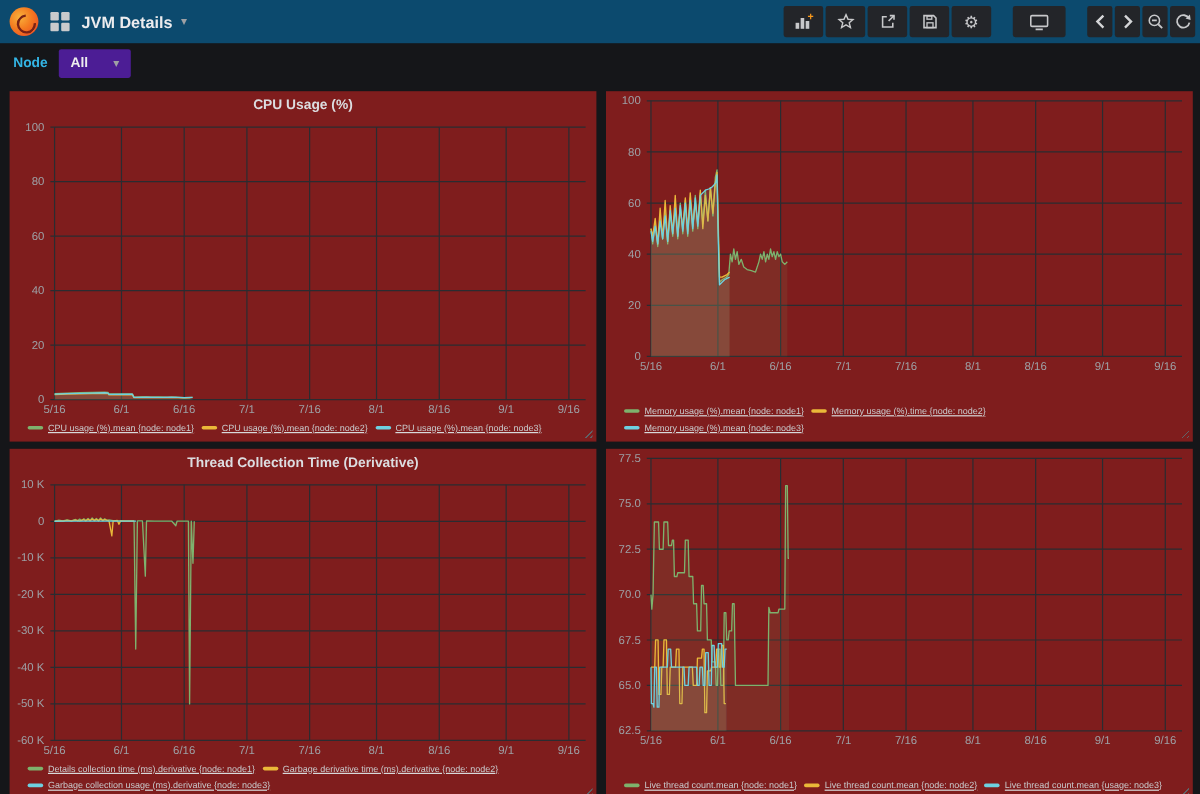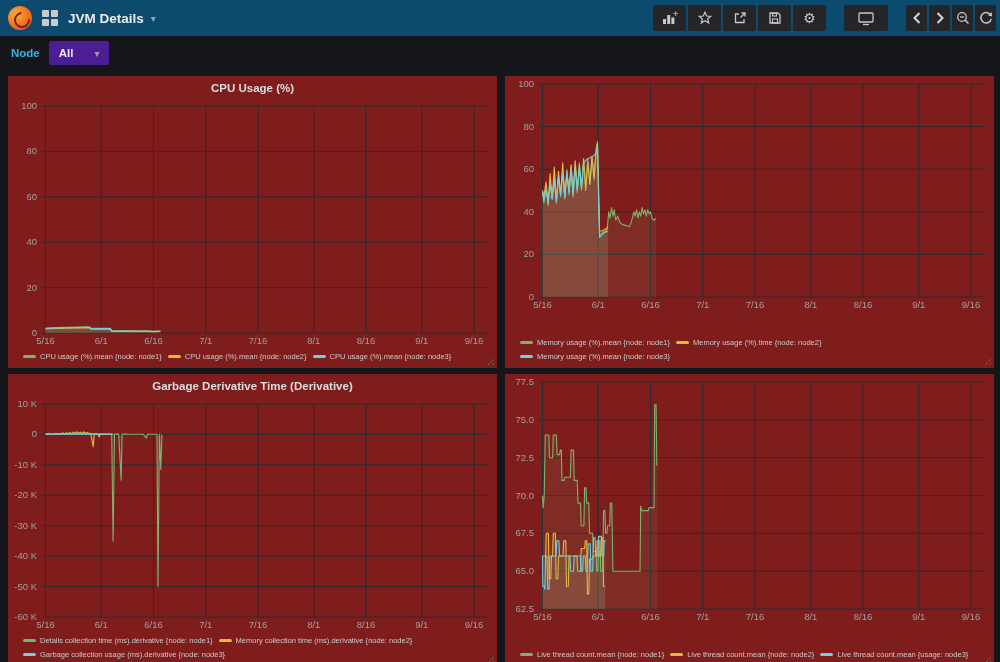--- a/index.html
+++ b/index.html
@@ -40,21 +40,21 @@
     background:#4c1d95; border:none; border-radius:2px; padding:6px 10px; color:#ececee;
     font-size:11.5px; font-weight:700; cursor:pointer; font-family:inherit; }
 
   
   .dashboard { position:absolute; inset:0; }
   .panel { position:absolute; width:489px; height:292px; background:#7f1d1d;
     display:flex; flex-direction:column; }
   .panel-title { height:22px; padding-top:6px; text-align:center; font-size:11.5px;
     font-weight:700; color:#dcdde0; cursor:pointer; flex:0 0 auto; }
   .chart { flex:1 1 auto; min-height:0; }
-  .legend { flex:0 0 auto; padding:0 0 5px 15px; }
+  .legend { flex:0 0 auto; padding:0 0 5px 15px;text-decoration:underline; }
   .legend-row { display:flex; align-items:center; height:14px; white-space:nowrap; }
   .legend-item { display:inline-flex; align-items:center; margin-right:6px; cursor:pointer; }
   .legend-item .dash { width:13px; height:3px; border-radius:1.5px; margin-right:4px; }
   .legend-item .txt { font-size:7.5px; color:#c9cacc; }
   .resize-handle { position:absolute; right:3px; bottom:3px; width:9px; height:9px;
     clip-path:polygon(100% 0,100% 100%,0 100%);
     background:repeating-linear-gradient(135deg,transparent 0 2px,#606267 2px 3px);
     cursor:nwse-resize; }
   svg text { font-family:"Liberation Sans","DejaVu Sans",sans-serif; }
 </style>
@@ -266,21 +266,21 @@
             <span class="legend-item">
               <span class="dash" style="background: rgb(110, 208, 224);"></span>
               <span class="txt">Memory usage (%).mean {node: node3}</span>
             </span>
           </div>
         </div>
       <div class="resize-handle"></div>
     </section>
 
     <section class="panel" style="left:8px; top:374px;">
-      <div class="panel-title">Garbage Derivative Time (Derivative)</div>
+      <div class="panel-title">Thread Collection Time (Derivative)</div>
       <div class="chart"><svg width="489" height="237">
             <line x1="34" y1="8" x2="480" y2="8" stroke="#2a2c31" stroke-width="1"></line>
             <line x1="34" y1="38.42857142857143" x2="480" y2="38.42857142857143" stroke="#2a2c31" stroke-width="1"></line>
             <line x1="34" y1="68.85714285714286" x2="480" y2="68.85714285714286" stroke="#2a2c31" stroke-width="1"></line>
             <line x1="34" y1="99.28571428571428" x2="480" y2="99.28571428571428" stroke="#2a2c31" stroke-width="1"></line>
             <line x1="34" y1="129.71428571428572" x2="480" y2="129.71428571428572" stroke="#2a2c31" stroke-width="1"></line>
             <line x1="34" y1="160.14285714285714" x2="480" y2="160.14285714285714" stroke="#2a2c31" stroke-width="1"></line>
             <line x1="34" y1="190.57142857142856" x2="480" y2="190.57142857142856" stroke="#2a2c31" stroke-width="1"></line>
             <line x1="34" y1="221" x2="480" y2="221" stroke="#2a2c31" stroke-width="1"></line>
             <line x1="37.484375" y1="8" x2="37.484375" y2="221" stroke="#2a2c31" stroke-width="1"></line>
@@ -317,21 +317,21 @@
             <path d="M37.5 38.4 L44.5 38.2 L51.4 38.2 L58.4 38.2 L65.4 38.2 L72.3 38.2 L79.3 38.2 L86.3 38.2 L93.2 38.3 L100.2 38.3 L105.4 38.3" fill="none" stroke="#6ED0E0" stroke-width="1.1" stroke-linejoin="round"></path>
           </svg></div>
       <div class="legend">
           <div class="legend-row">
             <span class="legend-item">
               <span class="dash" style="background: rgb(126, 178, 109);"></span>
               <span class="txt">Details collection time (ms).derivative {node: node1}</span>
             </span>
             <span class="legend-item">
               <span class="dash" style="background: rgb(234, 184, 57);"></span>
-              <span class="txt">Memory collection time (ms).derivative {node: node2}</span>
+              <span class="txt">Garbage derivative time (ms).derivative {node: node2}</span>
             </span>
           </div>
           <div class="legend-row">
             <span class="legend-item">
               <span class="dash" style="background: rgb(110, 208, 224);"></span>
               <span class="txt">Garbage collection usage (ms).derivative {node: node3}</span>
             </span>
           </div>
         </div>
       <div class="resize-handle"></div>

